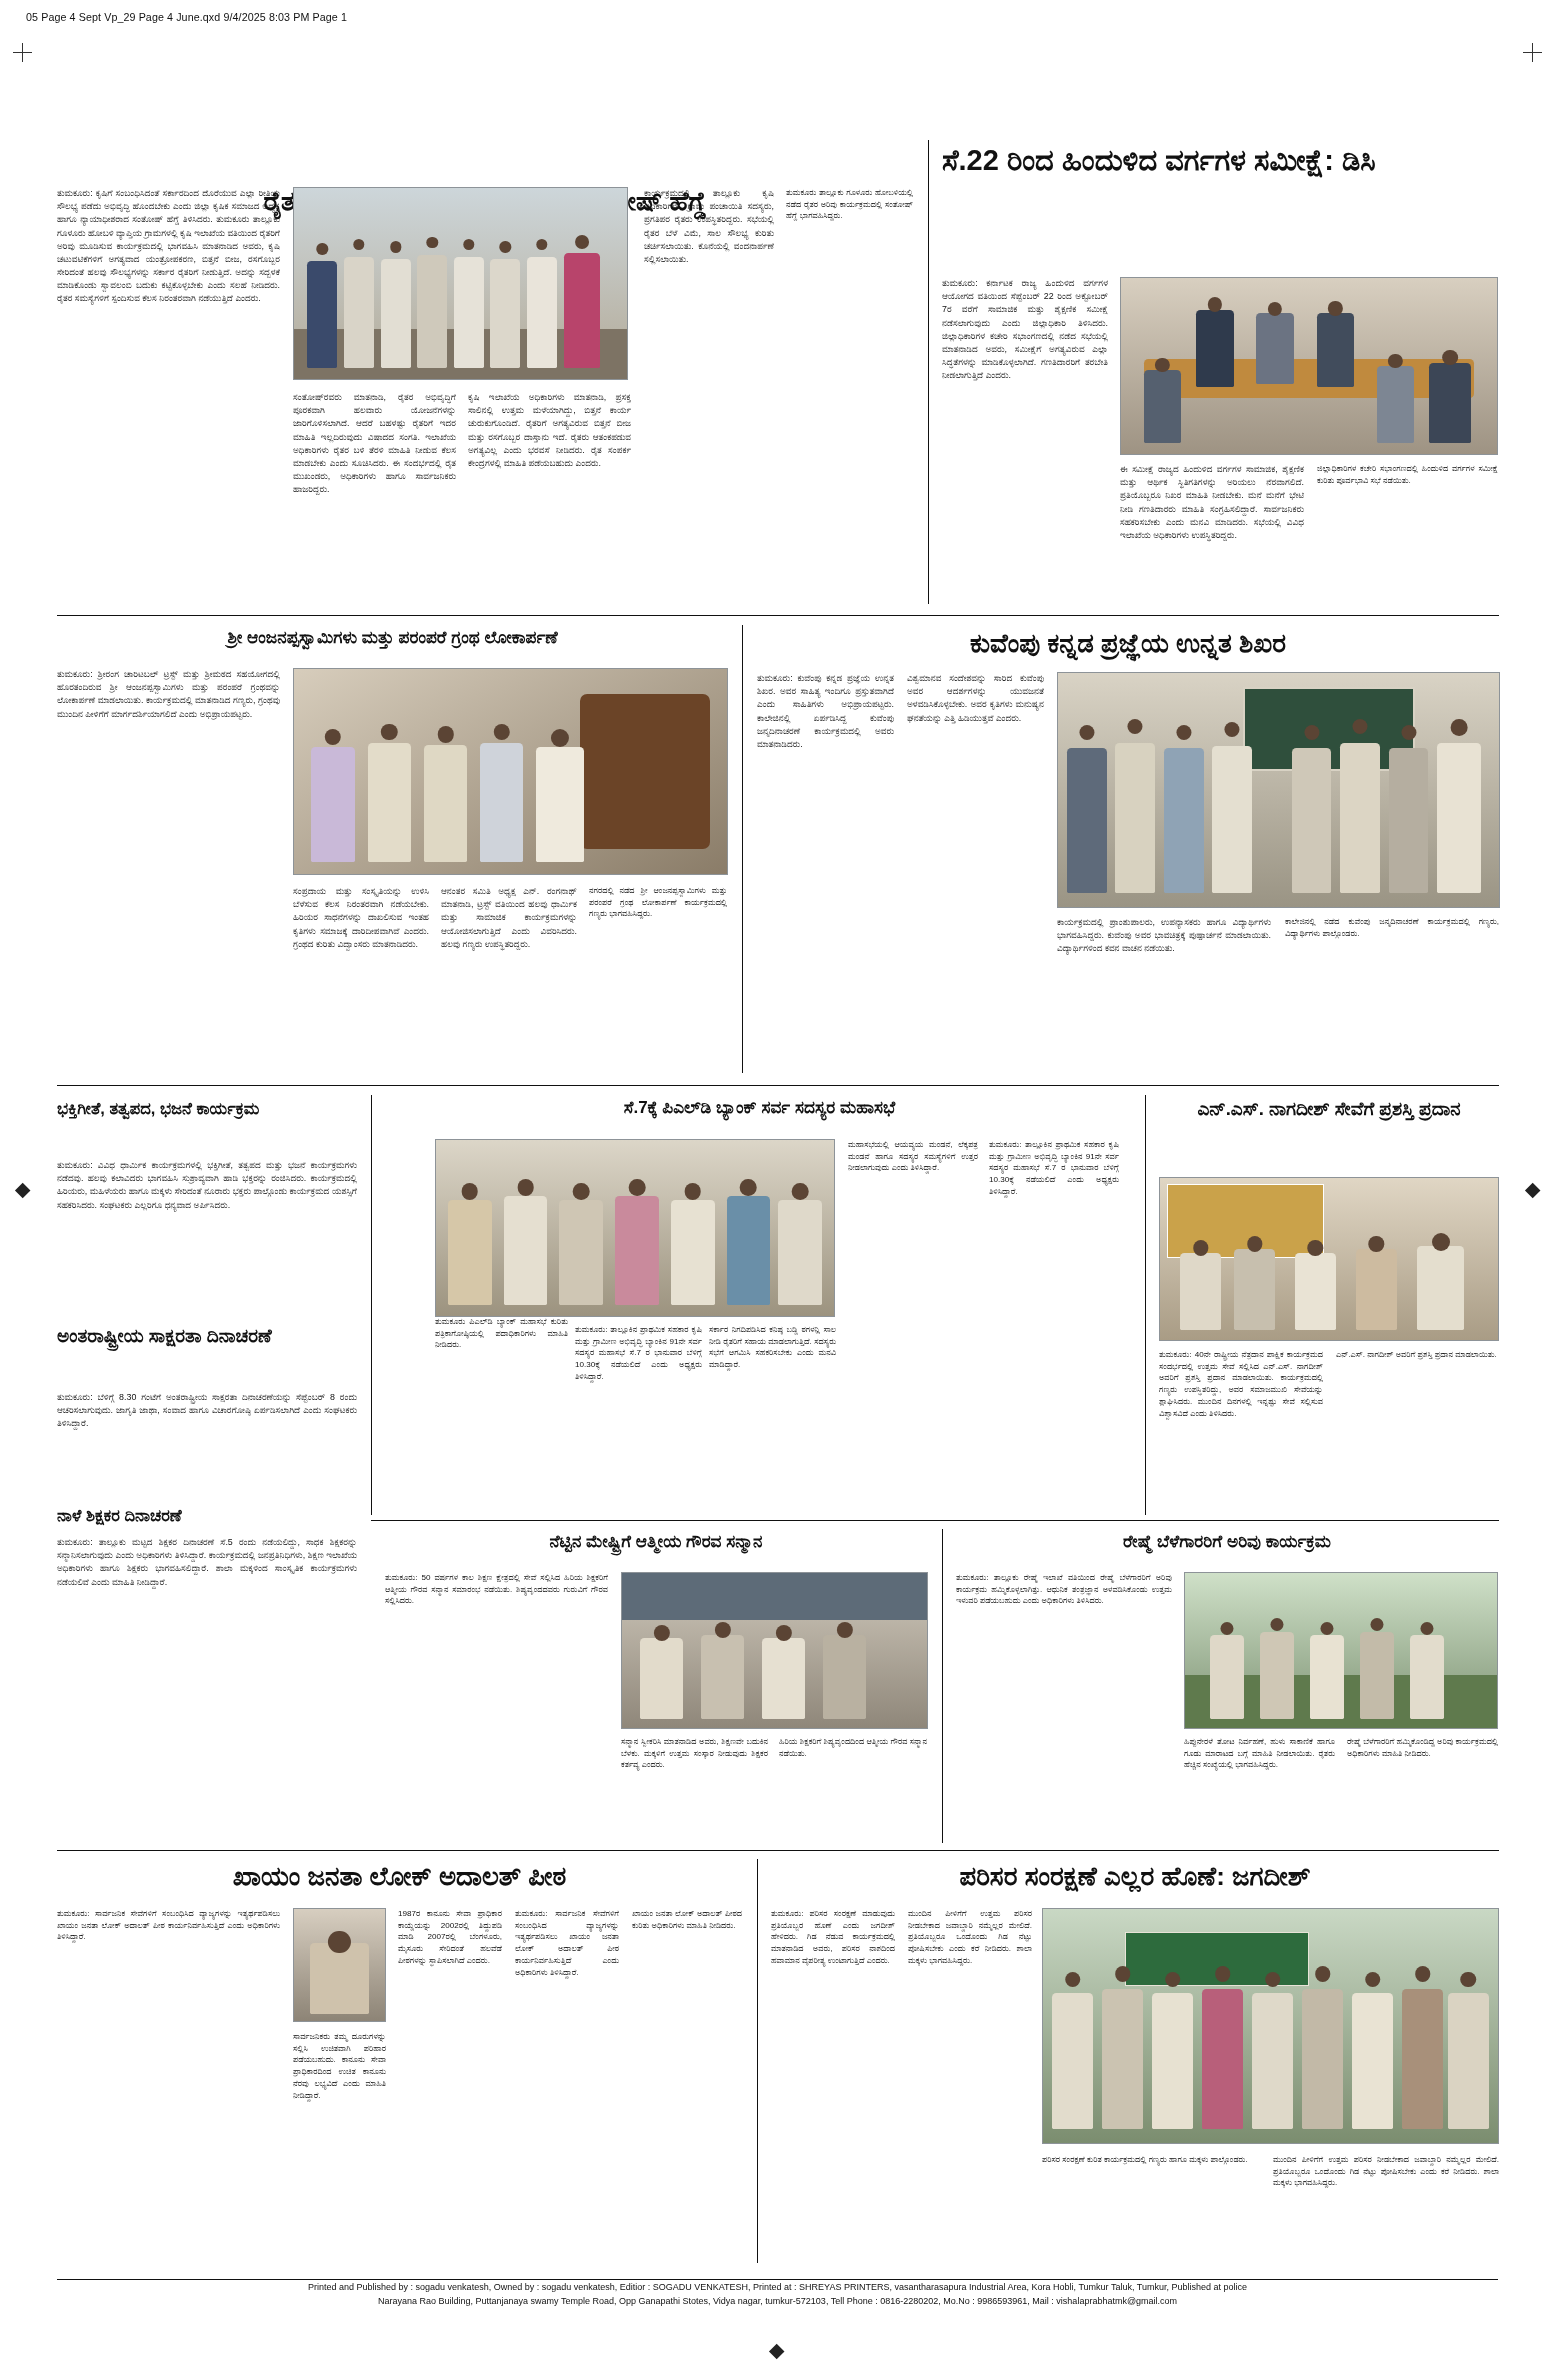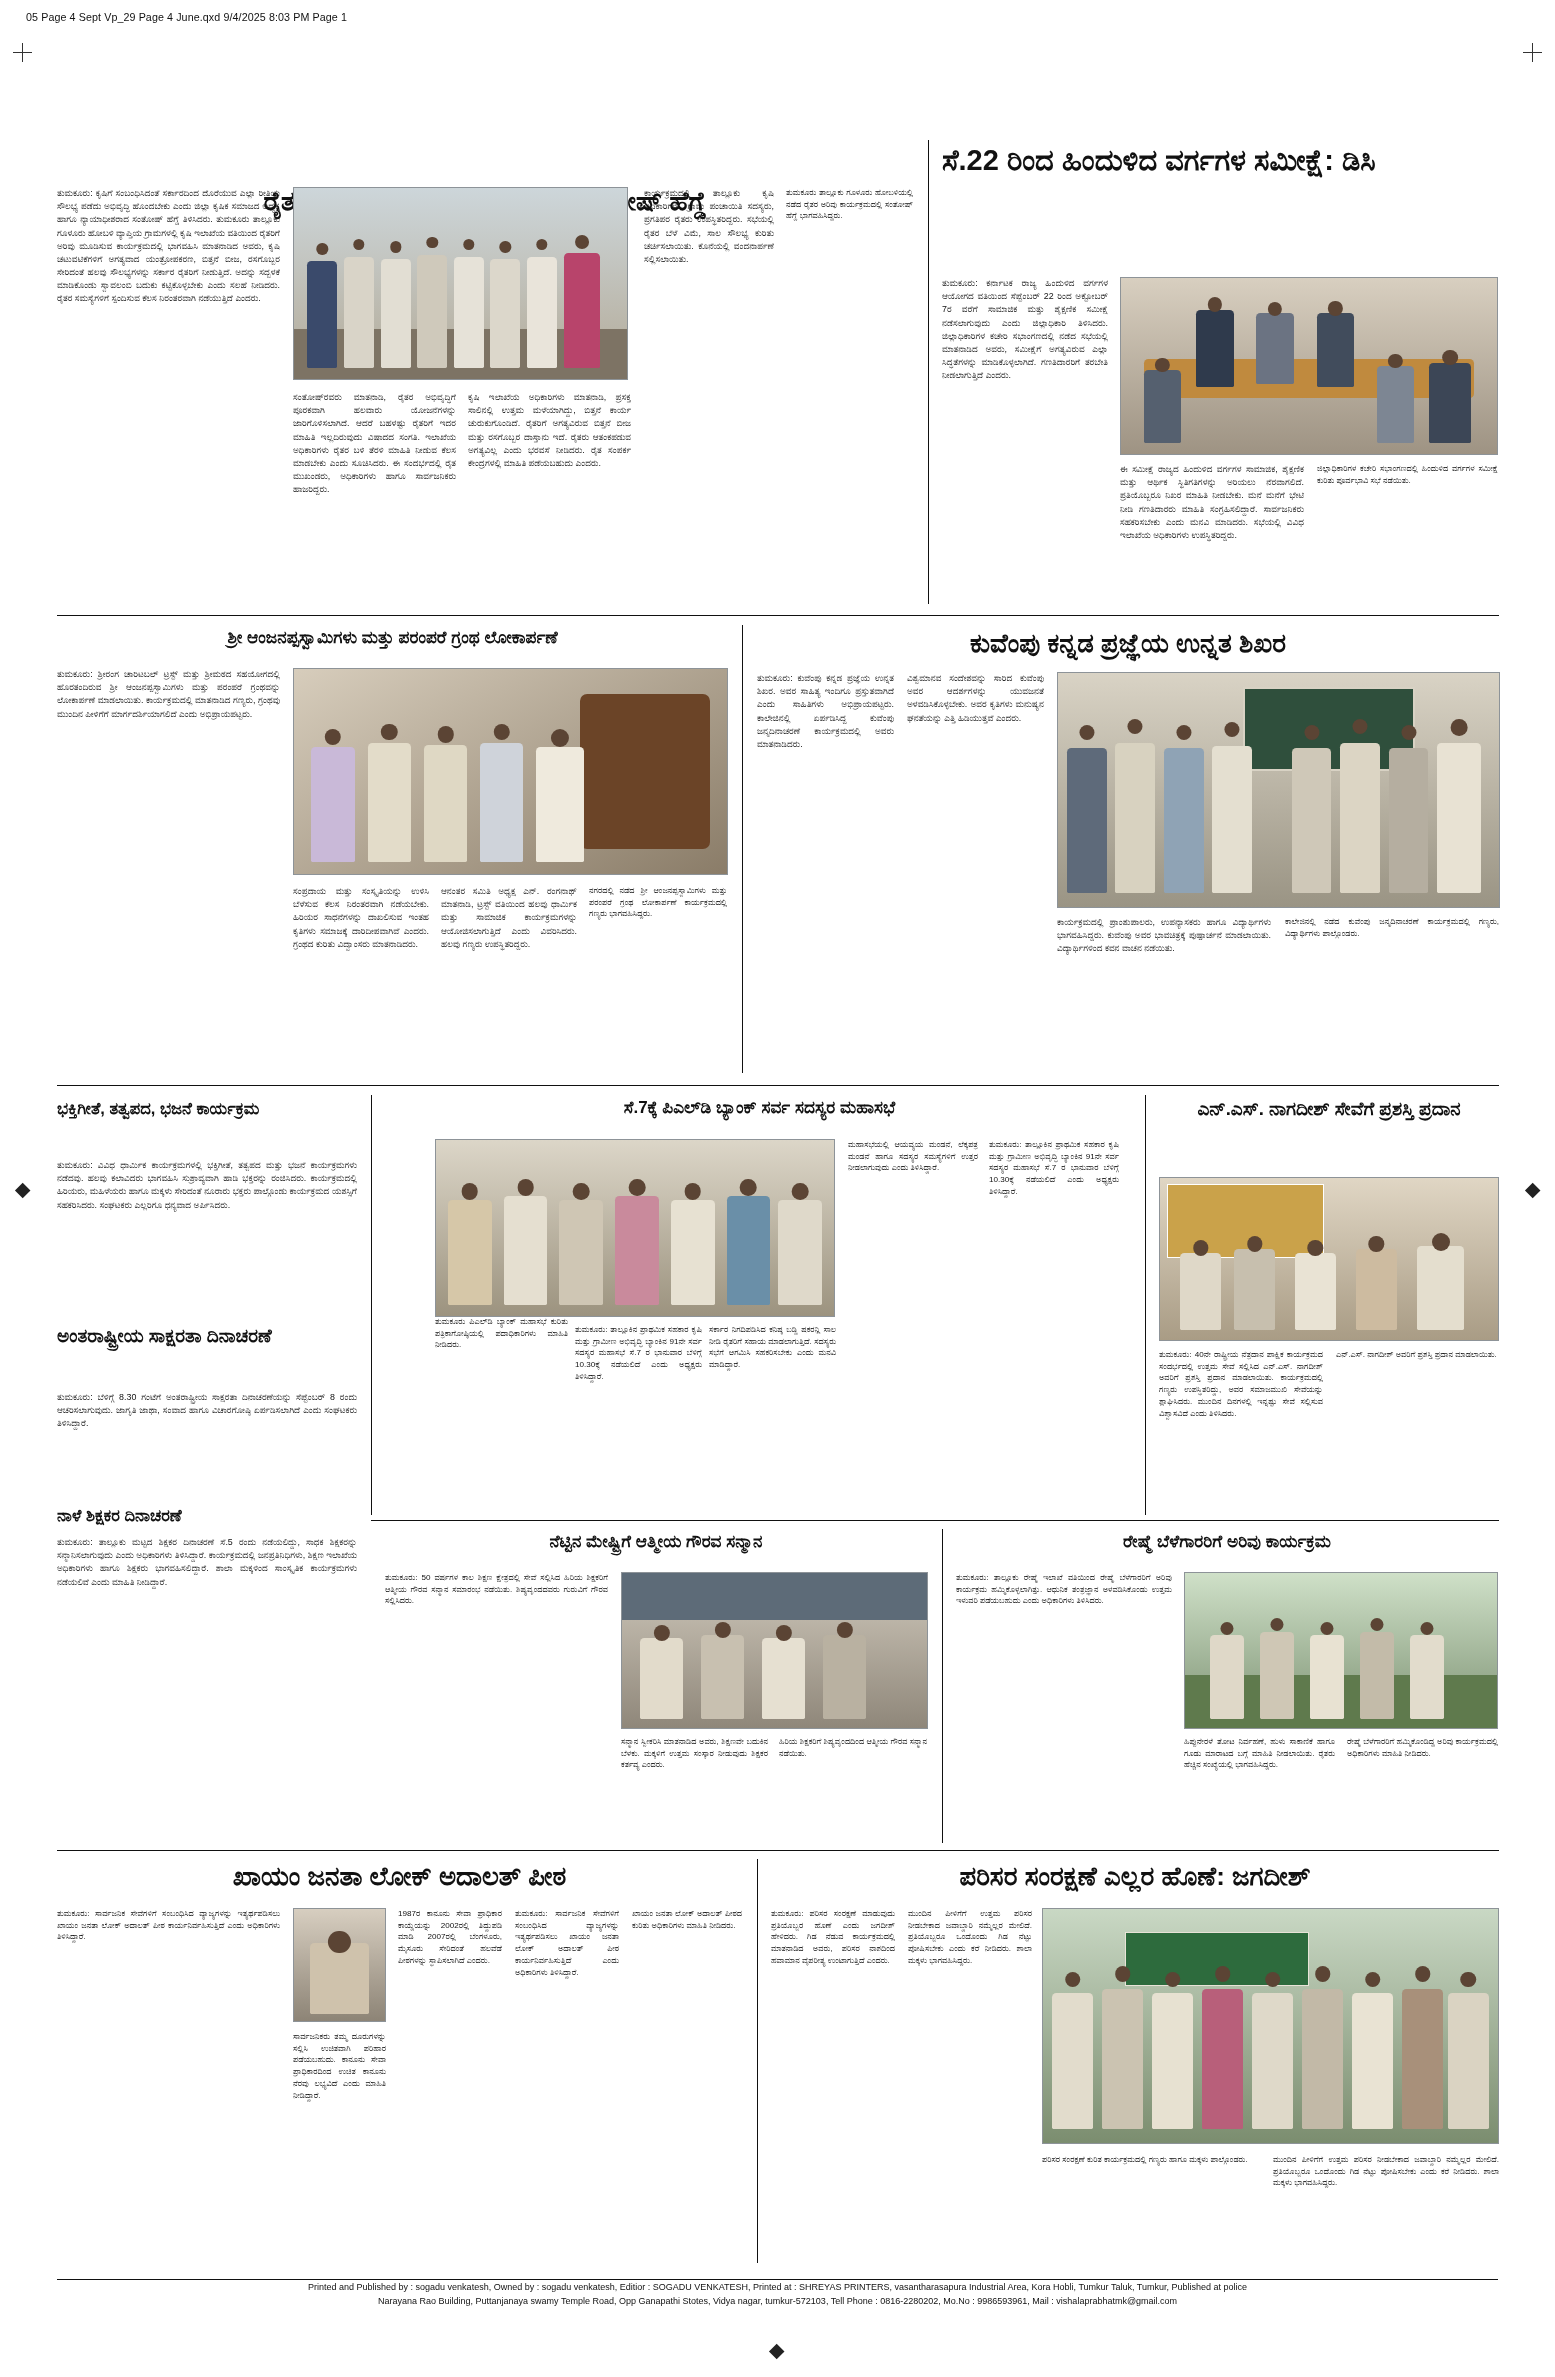--- a/index.html
+++ b/index.html
@@ -297,21 +297,21 @@
         <div class="fig" style="left:17%; width:11%; height:62%; background:#e5dfd0;"></div>
         <div class="fig" style="left:31%; width:11%; height:60%; background:#cfc6b4;"></div>
         <div class="fig" style="left:45%; width:11%; height:62%; background:#c98a9c;"></div>
         <div class="fig" style="left:59%; width:11%; height:60%; background:#e7e1d2;"></div>
         <div class="fig" style="left:73%; width:11%; height:62%; background:#6a8fa8;"></div>
         <div class="fig" style="left:86%; width:11%; height:60%; background:#dfd9ca;"></div>
       </div>
     </div>
     <div class="caption" style="position:absolute; left:50px; top:218px; width:133px; height:178px;">ತುಮಕೂರು ಪಿಎಲ್‌ಡಿ ಬ್ಯಾಂಕ್ ಮಹಾಸಭೆ ಕುರಿತು ಪತ್ರಿಕಾಗೋಷ್ಠಿಯಲ್ಲಿ ಪದಾಧಿಕಾರಿಗಳು ಮಾಹಿತಿ ನೀಡಿದರು.</div>
     <div class="col-text tiny" style="position:absolute; left:190px; top:226px; width:127px; height:178px;">ತುಮಕೂರು: ತಾಲ್ಲೂಕಿನ ಪ್ರಾಥಮಿಕ ಸಹಕಾರ ಕೃಷಿ ಮತ್ತು ಗ್ರಾಮೀಣ ಅಭಿವೃದ್ಧಿ ಬ್ಯಾಂಕಿನ 91ನೇ ಸರ್ವ ಸದಸ್ಯರ ಮಹಾಸಭೆ ಸೆ.7 ರ ಭಾನುವಾರ ಬೆಳಿಗ್ಗೆ 10.30ಕ್ಕೆ ನಡೆಯಲಿದೆ ಎಂದು ಅಧ್ಯಕ್ಷರು ತಿಳಿಸಿದ್ದಾರೆ.</div>
-    <div class="col-text tiny" style="position:absolute; left:324px; top:226px; width:127px; height:178px;">ಸರ್ಕಾರ ನಿಗದಿಪಡಿಸಿದ ಕನಿಷ್ಠ ಬಡ್ಡಿ ಷಕರನ್ಲಿ ಸಾಲ ನೀಡಿ ರೈತರಿಗೆ ಸಹಾಯ ಮಾಡಲಾಗುತ್ತಿದೆ. ಸದಸ್ಯರು ಸಭೆಗೆ ಆಗಮಿಸಿ ಸಹಕರಿಸಬೇಕು ಎಂದು ಮನವಿ ಮಾಡಿದ್ದಾರೆ.</div>
+    <div class="col-text tiny" style="position:absolute; left:324px; top:226px; width:127px; height:178px;">ಸರ್ಕಾರ ನಿಗದಿಪಡಿಸಿದ ಕನಿಷ್ಠ ಬಡ್ಡಿ ಠಗಳನ್ಲಿ ಸಾಲ ನೀಡಿ ರೈತರಿಗೆ ಸಹಾಯ ಮಾಡಲಾಗುತ್ತಿದೆ. ಸದಸ್ಯರು ಸಭೆಗೆ ಆಗಮಿಸಿ ಸಹಕರಿಸಬೇಕು ಎಂದು ಮನವಿ ಮಾಡಿದ್ದಾರೆ.</div>
     <div class="col-text tiny" style="position:absolute; left:463px; top:41px; width:130px; height:363px;">ಮಹಾಸಭೆಯಲ್ಲಿ ಆಯವ್ಯಯ ಮಂಡನೆ, ಲೆಕ್ಕಪತ್ರ ಮಂಡನೆ ಹಾಗೂ ಸದಸ್ಯರ ಸಮಸ್ಯೆಗಳಿಗೆ ಉತ್ತರ ನೀಡಲಾಗುವುದು ಎಂದು ತಿಳಿಸಿದ್ದಾರೆ.</div>
     <div class="col-text tiny" style="position:absolute; left:604px; top:41px; width:130px; height:363px;">ತುಮಕೂರು: ತಾಲ್ಲೂಕಿನ ಪ್ರಾಥಮಿಕ ಸಹಕಾರ ಕೃಷಿ ಮತ್ತು ಗ್ರಾಮೀಣ ಅಭಿವೃದ್ಧಿ ಬ್ಯಾಂಕಿನ 91ನೇ ಸರ್ವ ಸದಸ್ಯರ ಮಹಾಸಭೆ ಸೆ.7 ರ ಭಾನುವಾರ ಬೆಳಿಗ್ಗೆ 10.30ಕ್ಕೆ ನಡೆಯಲಿದೆ ಎಂದು ಅಧ್ಯಕ್ಷರು ತಿಳಿಸಿದ್ದಾರೆ.</div>
   </div>
 
   <div class="vrule" style="left:1145px; top:1095px; width:1.4px; height:420px;"></div>
 
   <div class="block" style="left:1159px; top:1098px; width:340px; height:414px;">
     <div class="headline hl-sm" style="width:340px;">ಎನ್.ಎಸ್. ನಾಗದೀಶ್ ಸೇವೆಗೆ ಪ್ರಶಸ್ತಿ ಪ್ರದಾನ</div>
     <div class="photo" style="left:0; top:79px; width:340px; height:164px;">
       <div style="position:absolute;left:0;top:0;right:0;bottom:0;background:linear-gradient(#e0d6c4,#a99c85);"></div>

